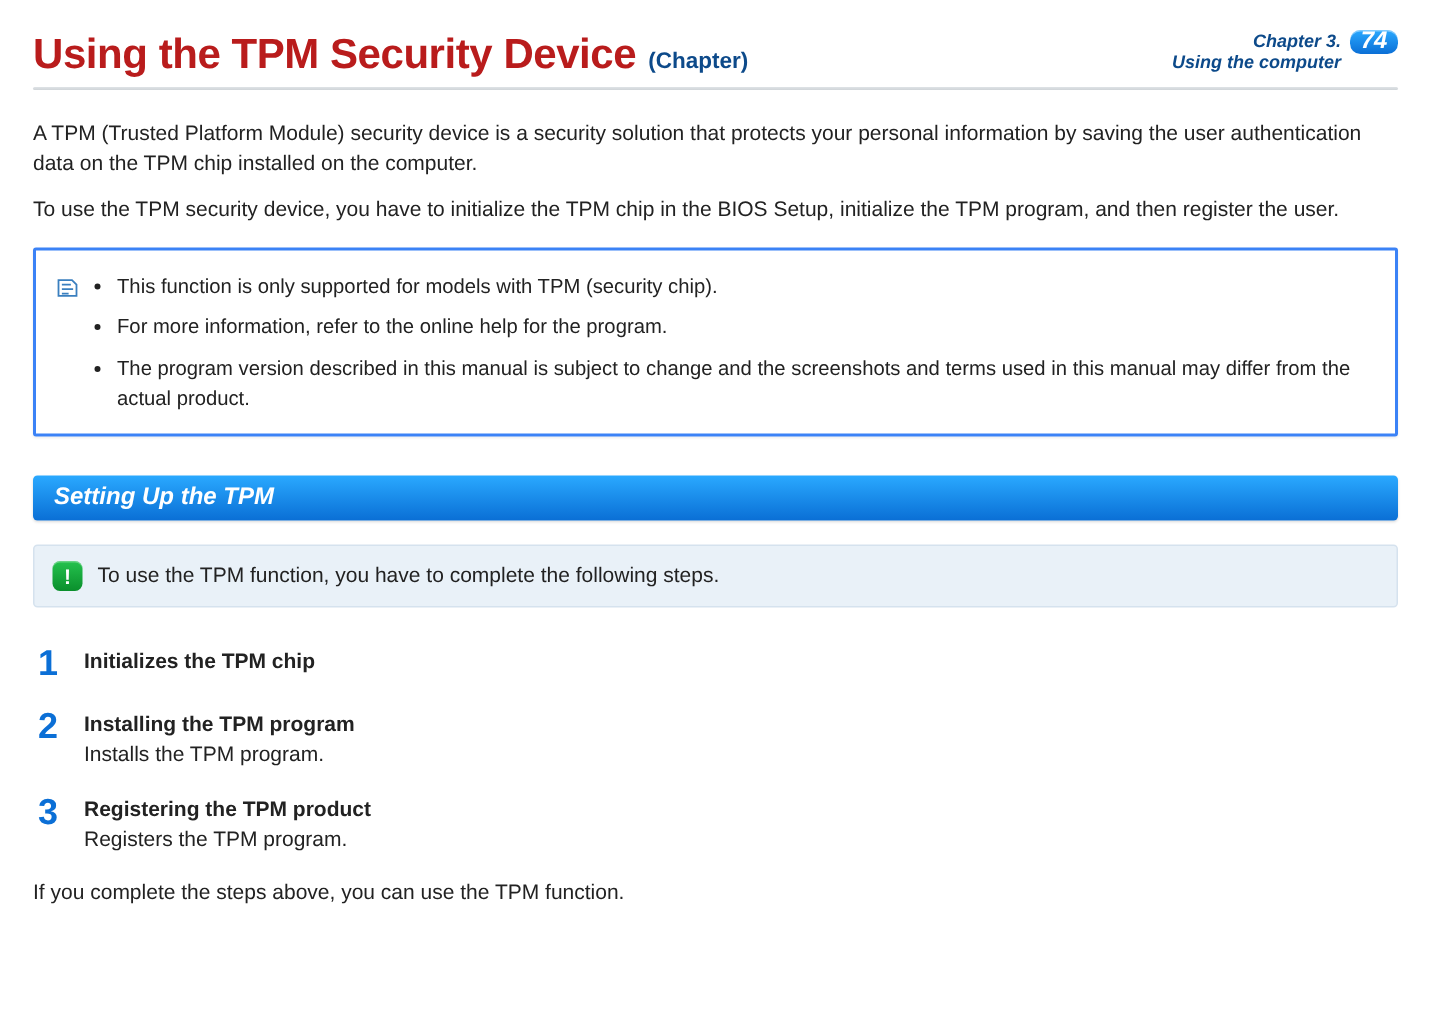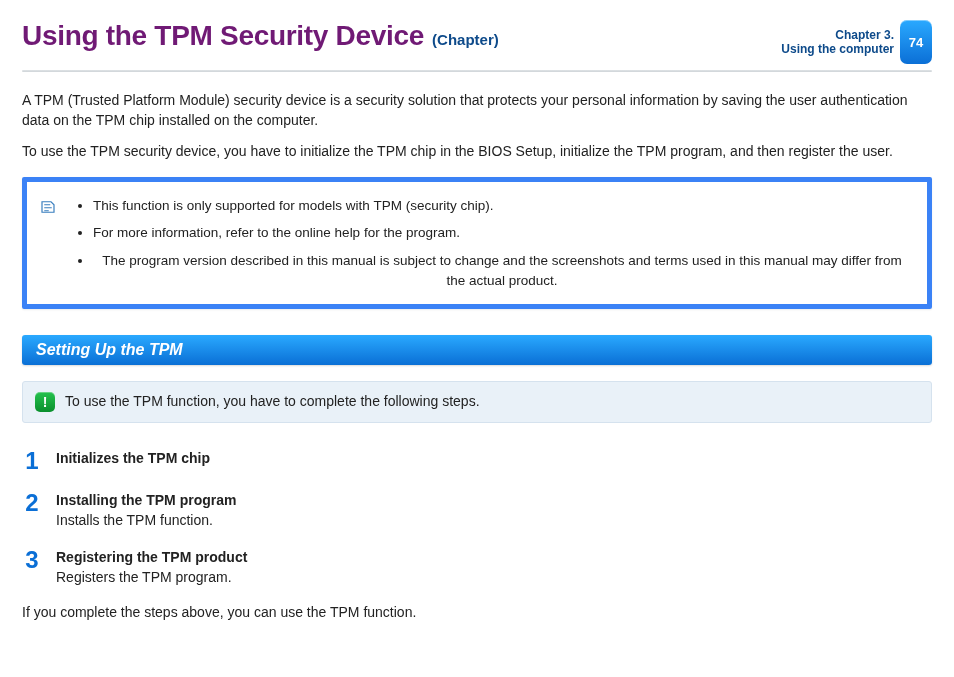--- a/index.html
+++ b/index.html
@@ -23,48 +23,48 @@
     margin-bottom: 6px;
   }
   .header-left {
     display: flex;
     align-items: baseline;
     gap: 8px;
   }
   .title {
     font-size: 28px;
     font-weight: 700;
-    color: #701a75;
+    color: #b91c1c;
     letter-spacing: -0.3px;
   }
   .title-sub {
     font-size: 15px;
     font-weight: 700;
     color: #0d4a8a;
   }
   .header-right {
     display: flex;
-    align-items: center;
     gap: 6px;
+    font-style: italic;
   }
   .chapter-block {
     text-align: right;
     font-size: 12px;
     line-height: 1.2;
     font-weight: 700;
     color: #0d4a8a;
   }
   .page-badge {
     width: 32px;
-    height: 44px;
+    height: 16px;
     border-radius: 7px;
     background: linear-gradient(180deg,#2aa9ff 0%, #0b6fd6 100%);
     color: #fff;
     font-weight: 700;
-    font-size: 13px;
+    font-size: 16px;
     display: flex;
     align-items: center;
     justify-content: center;
     box-shadow: inset 0 1px 0 rgba(255,255,255,.4);
   }
   .divider {
     height: 2px;
     background: linear-gradient(180deg,#dfe3e6,#cfd4d8);
     border-radius: 1px;
     margin: 2px 0 18px 0;
@@ -82,43 +82,43 @@
 
   .body-text {
     font-size: 14px;
     line-height: 1.45;
     color: #222;
     margin: 0 0 10px 0;
   }
 
   .note-box {
     margin-top: 16px;
-    border: 5px solid #3b82f6;
+    border: 2px solid #3b82f6;
     border-radius: 2px;
     box-shadow: 0 1px 2px rgba(0,0,0,0.08);
     padding: 14px 16px 14px 12px;
     display: flex;
-    gap: 22px;
+    gap: 10px;
     font-size: 13.5px;
     line-height: 1.45;
   }
   .note-icon {
     flex: 0 0 18px;
     color: #3a7fbf;
     padding-top: 2px;
   }
   .note-list {
     margin: 0;
     padding: 0 0 0 14px;
     list-style: disc;
   }
   .note-list li {
     margin: 0 0 8px 0;
   }
-  .note-list li:last-child { margin-bottom: 0; text-align: center; }
+  .note-list li:last-child { margin-bottom: 0; }
 
   .section-bar {
     background: linear-gradient(180deg,#2aa9ff 0%, #0a6fd5 100%);
     color: #fff;
     font-weight: 700;
     font-size: 16px;
     padding: 6px 14px;
     border-radius: 3px;
     box-shadow: 0 1px 2px rgba(0,0,0,0.15);
     margin-bottom: 16px;
@@ -239,21 +239,21 @@
         <div class="step">
           <div class="step-num">1</div>
           <div>
             <div class="step-title">Initializes the TPM chip</div>
           </div>
         </div>
         <div class="step">
           <div class="step-num">2</div>
           <div>
             <div class="step-title">Installing the TPM program</div>
-            <div>Installs the TPM function.</div>
+            <div>Installs the TPM program.</div>
           </div>
         </div>
         <div class="step">
           <div class="step-num">3</div>
           <div>
             <div class="step-title">Registering the TPM product</div>
             <div>Registers the TPM program.</div>
           </div>
         </div>
       </div>

